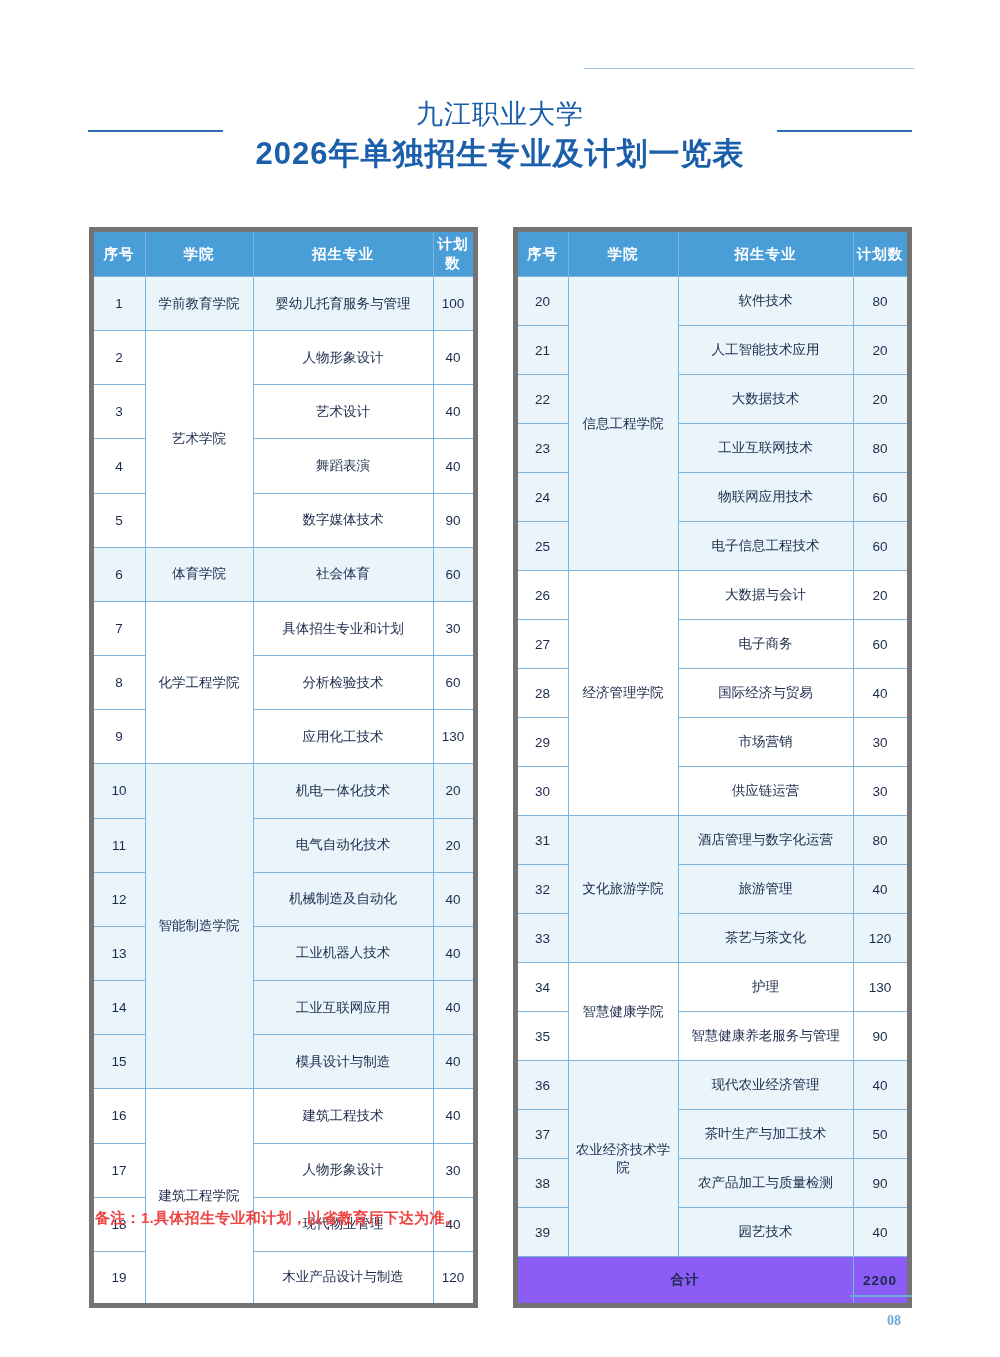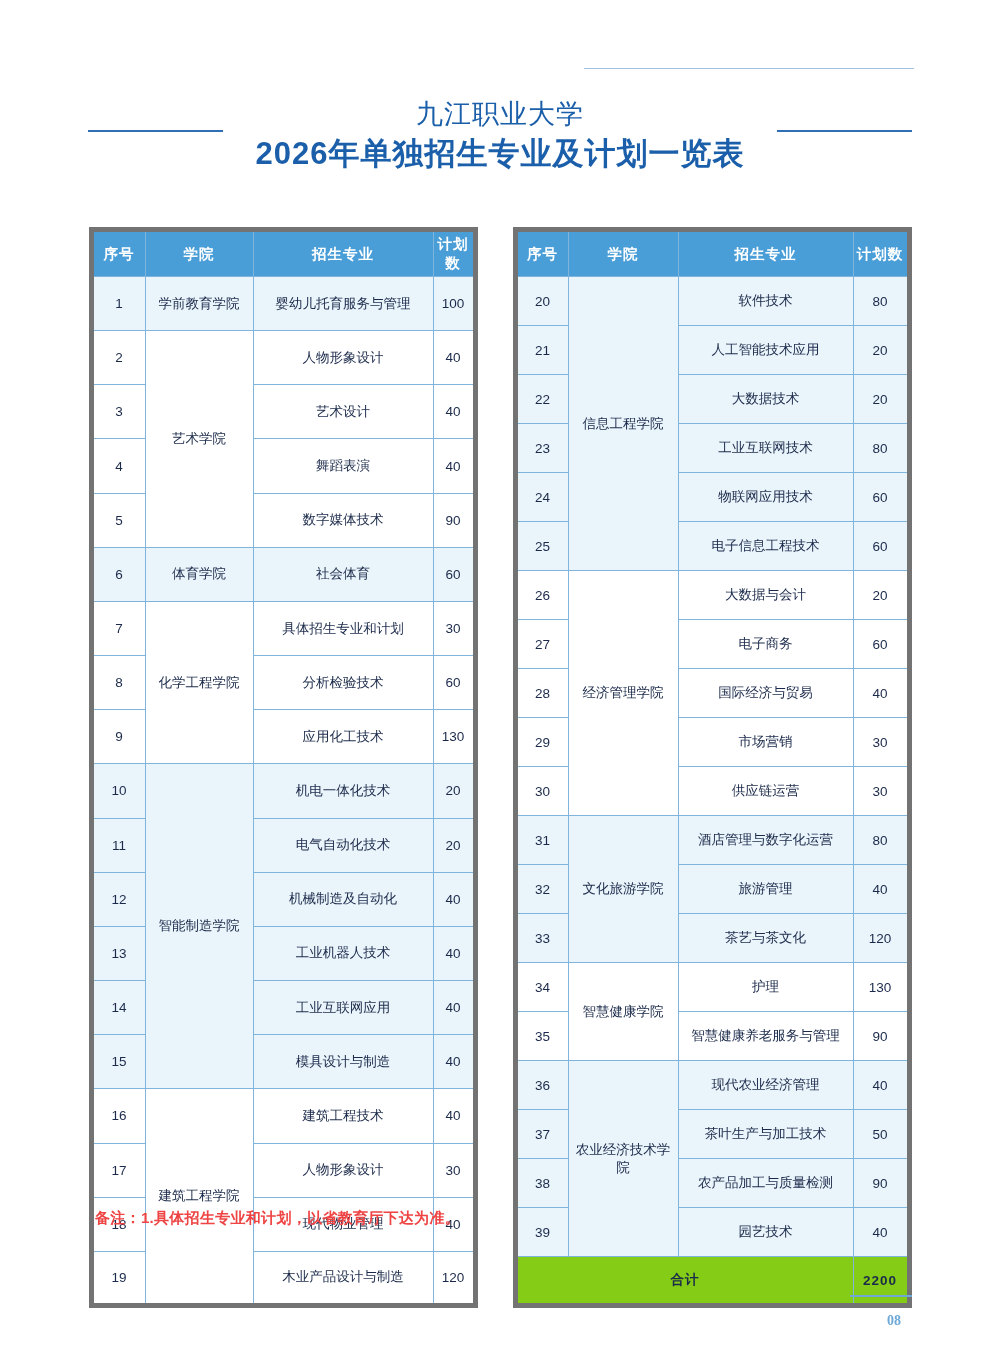--- a/index.html
+++ b/index.html
@@ -77,21 +77,21 @@
   td.c-num  { width:56px; }
   
   .tbl-left td.c-no  { width:54px; }
   .tbl-left td.c-col { width:108px; }
   .tbl-left td.c-maj { width:180px; }
   .tbl-left td.c-num { width:42px; }
   
   tr.tint td { background:#eaf4fb; }
   tr.plain td { background:#ffffff; }
   .total-row td {
-    background:#84cc16; color:#ffffff; font-weight:bold;
+    background:#8b5cf6; color:#ffffff; font-weight:bold;
     height:44px; font-size:14.5px; letter-spacing:1px;
   }
   
   .note {
     position:absolute; left:95px; top:1209px;
     font-size:15px; color:#ef4444; font-weight:bold;
     letter-spacing:0.3px;
   }
   
   .footer-rule {

